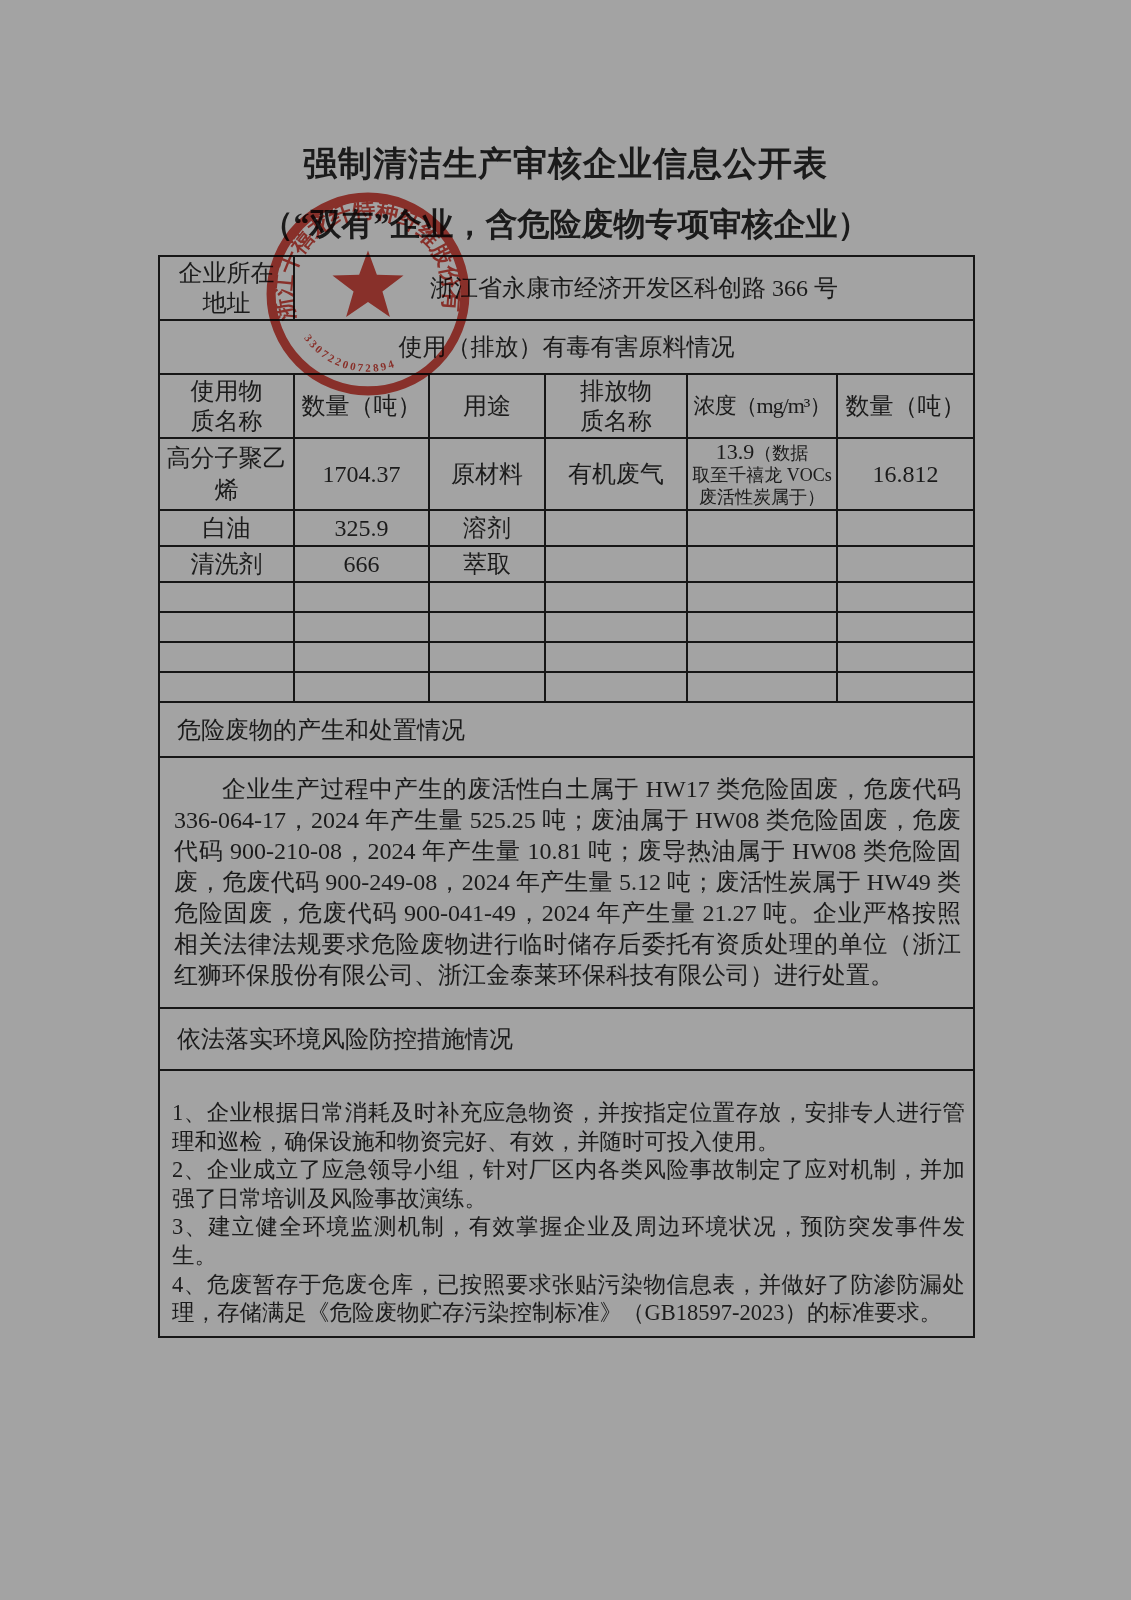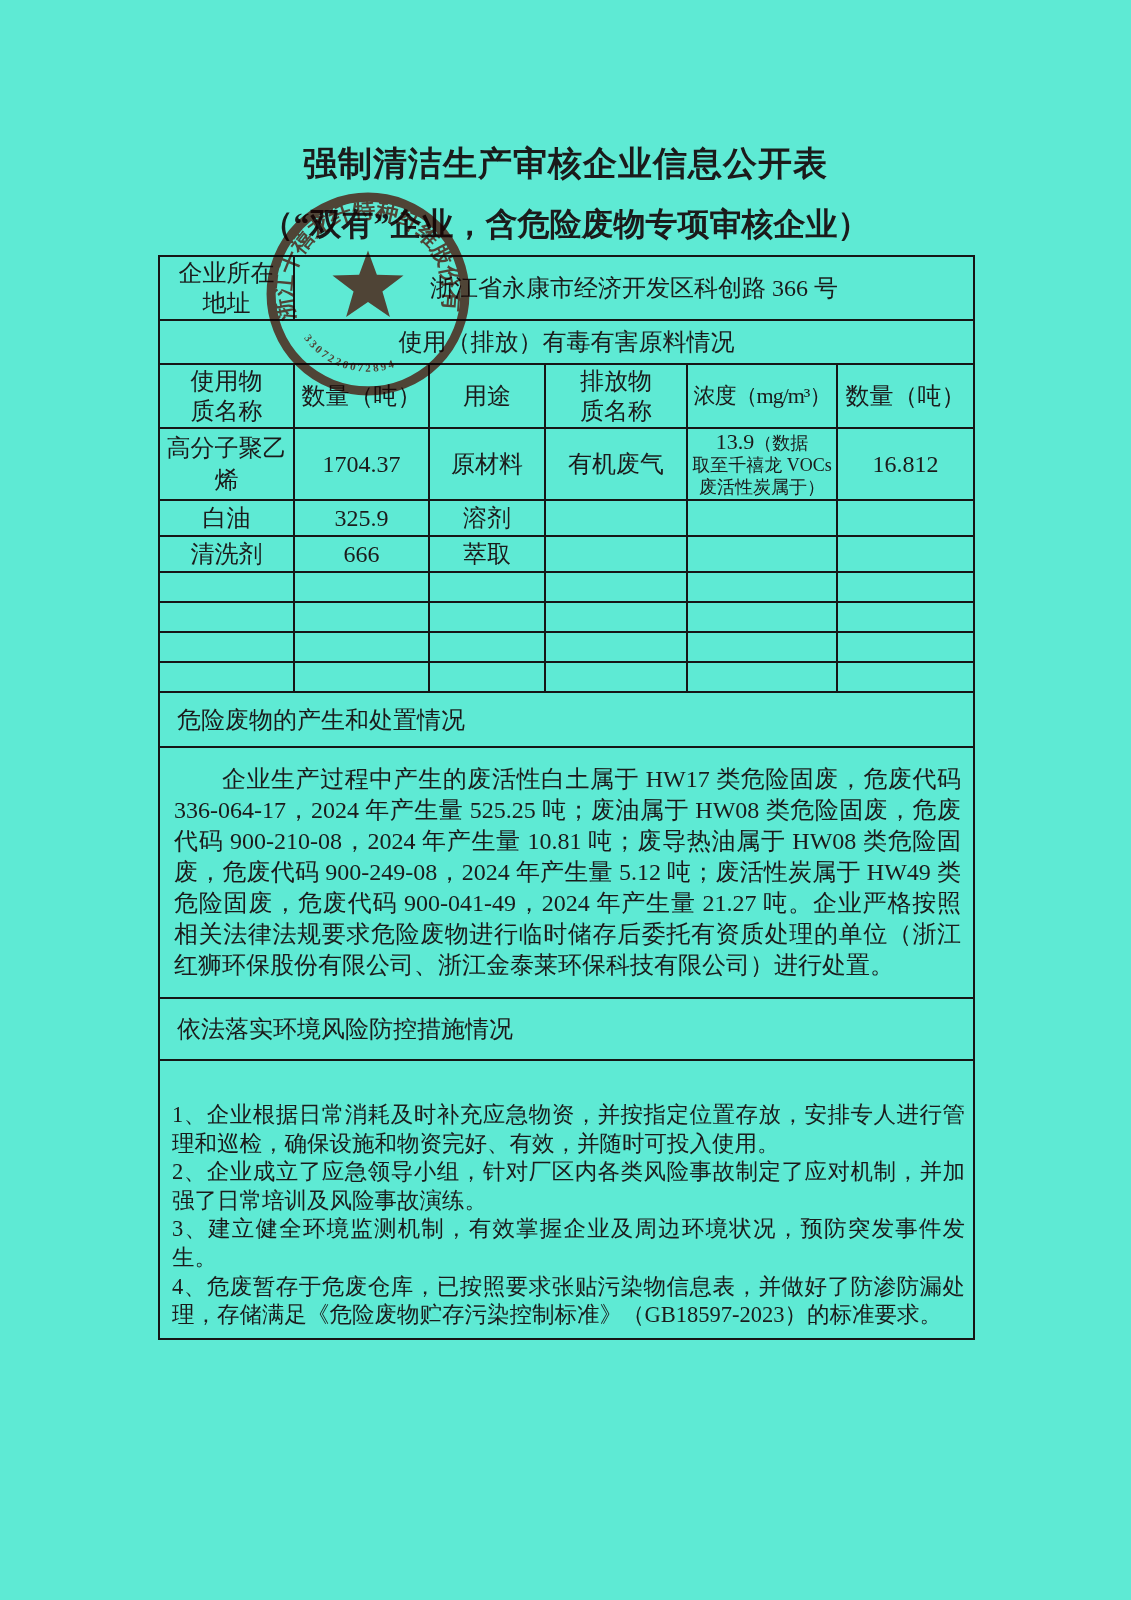--- a/index.html
+++ b/index.html
@@ -1,21 +1,21 @@
 <!DOCTYPE html>
 <html><head>
 <meta charset="utf-8">
 <style>
   * { margin: 0; padding: 0; box-sizing: border-box; }
   html,body { background:#ffffff; }
   .page {
     position: relative;
     width: 1131px;
     height: 1600px;
-    background: #5eead4;
+    background: #a3a3a3;
     font-family: "Liberation Serif", "DejaVu Serif", serif;
     color: #1b1b1b;
     overflow: hidden;
   }
   .doc-title {
     position: absolute;
     top: 141px; left: 0; width: 100%;
     text-align: center;
     font-size: 34px;
     font-weight: 700;
@@ -40,21 +40,21 @@
     font-size: 24px;
     font-weight: 400;
     text-align: center;
     vertical-align: middle;
     padding: 1px 2px;
     overflow: hidden;
   }
   .prewrap { white-space: pre-line; line-height: 30px; }
   tr.h-a   { height: 94px; }
   tr.h-b   { height: 63px; }
-  tr.h-sec1{ height: 44px; }
+  tr.h-sec1{ height: 54px; }
   tr.h-hdr { height: 64px; }
   tr.h-d1  { height: 70px; }
   tr.h-d2  { height: 31px; }
   tr.h-d3  { height: 32px; }
   tr.h-e   { height: 30px; }
   tr.h-sec2{ height: 55px; }
   tr.h-p1  { height: 251px; }
   tr.h-sec3{ height: 62px; }
   tr.h-p2  { height: 257px; }
   .sec-left { text-align: left; padding-left: 17px; }
@@ -69,21 +69,21 @@
   }
   .para-cell p {
     font-size: 24px;
     line-height: 31px;
     text-indent: 2em;
     text-align: justify;
   }
   .measures-cell {
     text-align: left;
     vertical-align: top;
-    padding: 40px 8px 8px 12px;
+    padding: 28px 8px 8px 12px;
     font-family: Liberation Serif, serif;
   }
   .measure {
     font-size: 22.5px;
     line-height: 28.6px;
     text-align: justify;
   }
   .stamp {
     position: absolute;
     left: 261px; top: 187px;

